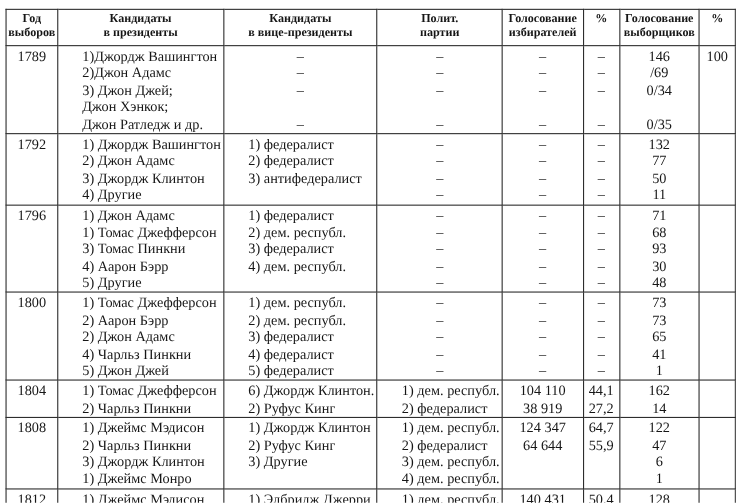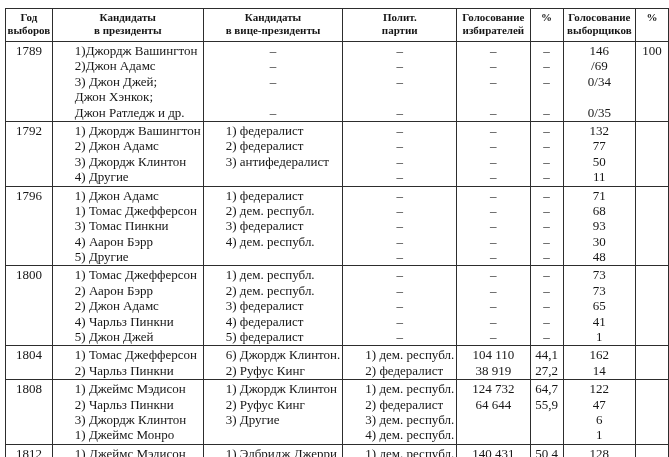--- a/index.html
+++ b/index.html
@@ -359,21 +359,21 @@
           <div class="line al-left">3) Другие</div>
           <div class="line al-center"></div>
         </td>
         <td>
           <div class="line al-left">1) дем. республ.</div>
           <div class="line al-left">2) федералист</div>
           <div class="line al-left">3) дем. республ.</div>
           <div class="line al-left">4) дем. республ.</div>
         </td>
         <td>
-          <div class="line al-center">124 732</div>
+          <div class="line al-center">124 347</div>
           <div class="line al-center">64 644</div>
           <div class="line al-center"></div>
           <div class="line al-center"></div>
         </td>
         <td>
           <div class="line al-center">64,7</div>
           <div class="line al-center">55,9</div>
           <div class="line al-center"></div>
           <div class="line al-center"></div>
         </td>

